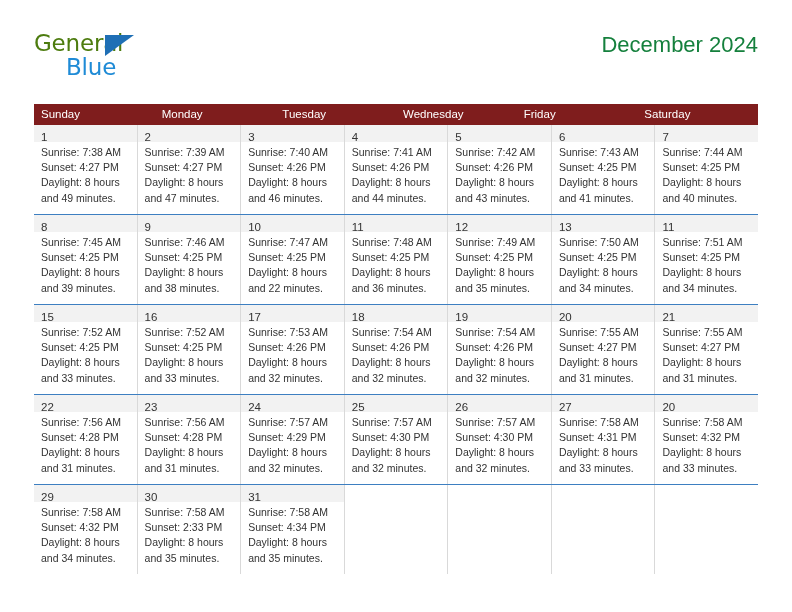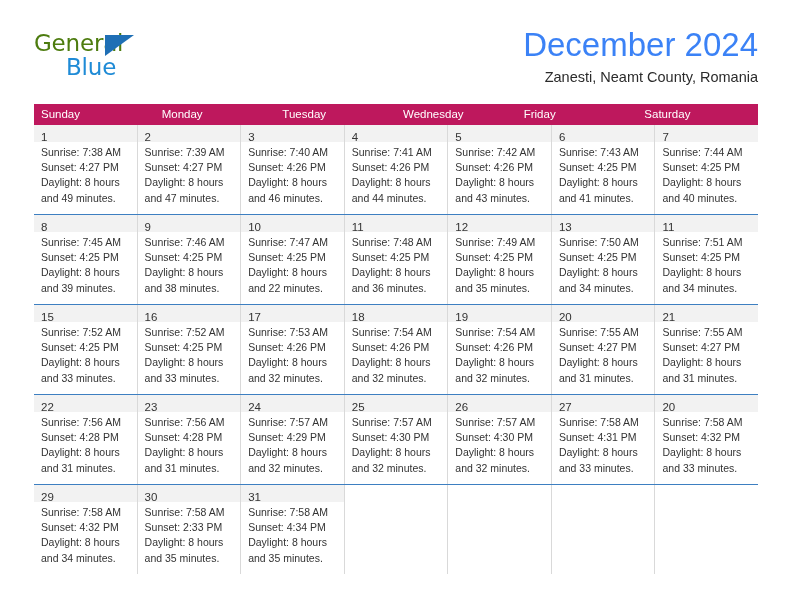--- a/index.html
+++ b/index.html
@@ -63,43 +63,43 @@
     color: #1f8bd6;
     font-family: "DejaVu Sans", sans-serif;
   }
   .title-wrap {
     position: absolute;
     right: 0;
     top: 0;
     text-align: right;
   }
   .month-title {
-    font-size: 33px;
-    color: #3b82f6;
+    font-size: 22px;
+    color: #15803d;
     line-height: 38px;
     white-space: nowrap;
   }
   .location {
     font-size: 14.5px;
     color: #2b2b2b;
     line-height: 22px;
     margin-top: 2px;
     white-space: nowrap;
   }
 
   
   .calendar {
     position: absolute;
     left: 34px;
     top: 104px;
     width: 724px;
   }
   .dow-row {
     display: flex;
-    background: #be185d;
+    background: #7f1d1d;
     height: 21px;
   }
   .dow {
     flex: 1 1 0;
     color: #ffffff;
     font-size: 11.5px;
     line-height: 21px;
     padding-left: 7px;
     box-sizing: border-box;
     white-space: nowrap;
@@ -156,21 +156,20 @@
   <div class="head">
 
     <div class="logo">
       <span class="logo-general">General</span>
       <span class="logo-tri"></span>
       <span class="logo-blue">Blue</span>
     </div>
 
     <div class="title-wrap">
       <div class="month-title">December 2024</div>
-      <div class="location">Zanesti, Neamt County, Romania</div>
     </div>
 
   </div>
 
   <div class="calendar">
     <div class="dow-row" id="dow-row">
         <div class="dow">Sunday</div>
         <div class="dow">Monday</div>
         <div class="dow">Tuesday</div>
         <div class="dow">Wednesday</div>

